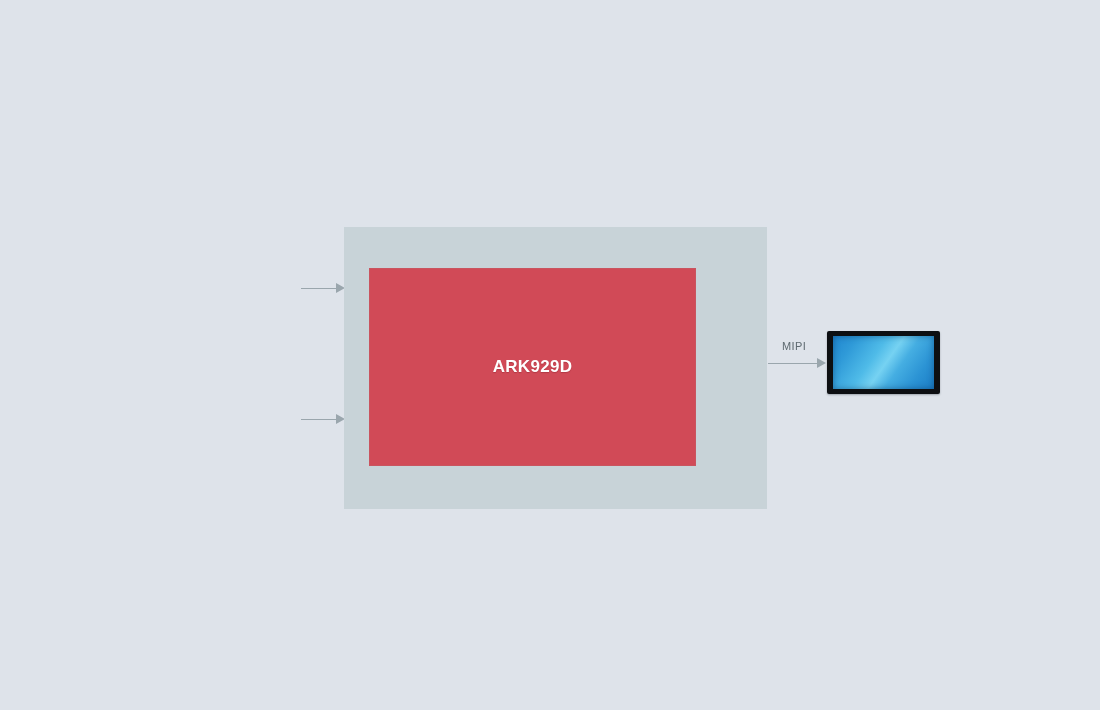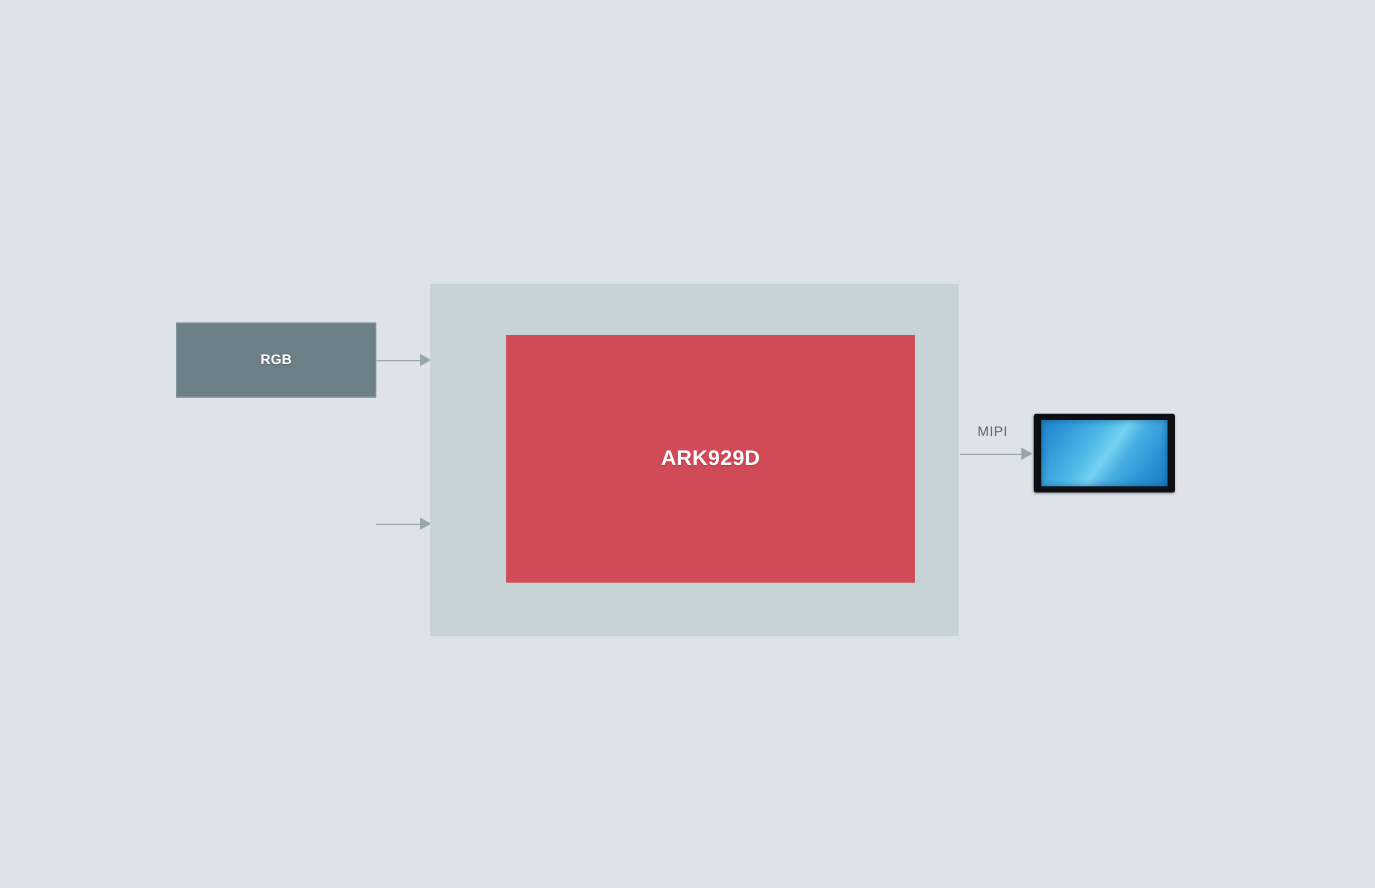--- a/index.html
+++ b/index.html
@@ -25,21 +25,21 @@
     left: 344px;
     top: 227px;
     width: 423px;
     height: 282px;
     background: #c8d3d8;
   }
 
   
   .chip-block {
     position: absolute;
-    left: 405px;
+    left: 369px;
     top: 268px;
     width: 327px;
     height: 198px;
     background: #d14a57;
     box-shadow: inset 0 0 0 1px #c9545f;
     display: flex;
     align-items: center;
     justify-content: center;
   }
   .chip-label {
@@ -132,23 +132,20 @@
         #2b93d4 82%,
         #1b7ec6 100%);
     box-shadow: inset 0 0 6px rgba(10,60,110,0.55);
   }
 </style>
 </head>
 <body>
 
 <div id="canvas">
 
-  <div class="input-box" id="box-rgb">
-    <span class="box-label">RGB</span>
-  </div>
 
 
   <div class="arrow" id="arrow-rgb">
     <span class="shaft"></span>
     <span class="head"></span>
   </div>
 
   <div class="arrow" id="arrow-itu">
     <span class="shaft"></span>
     <span class="head"></span>

